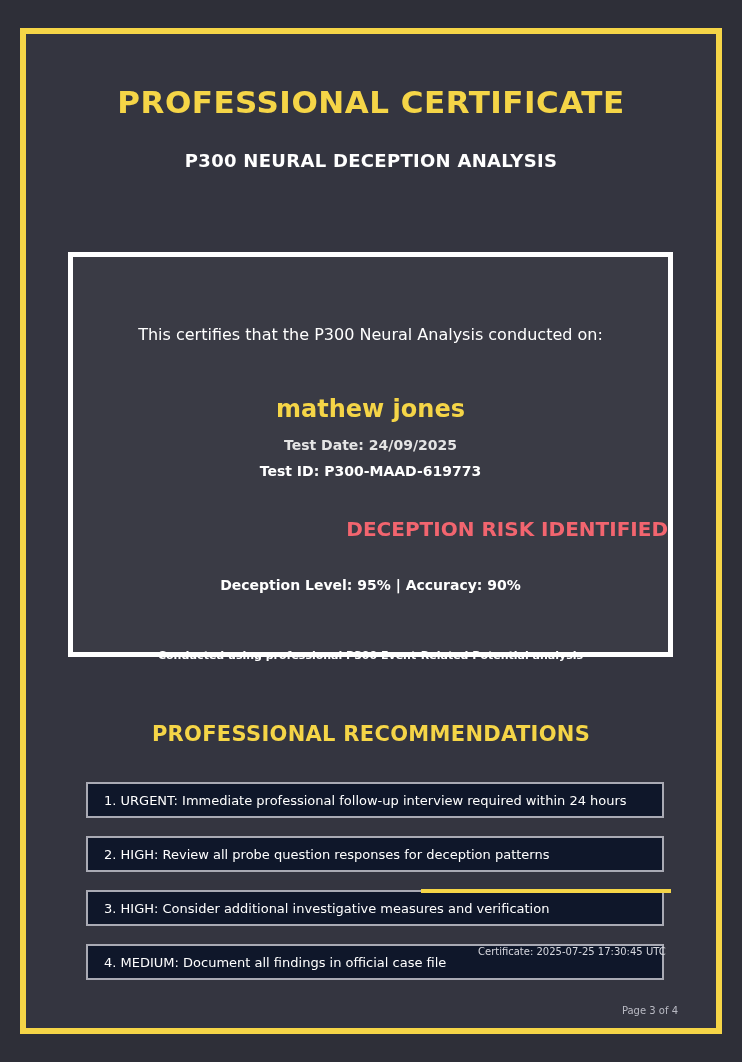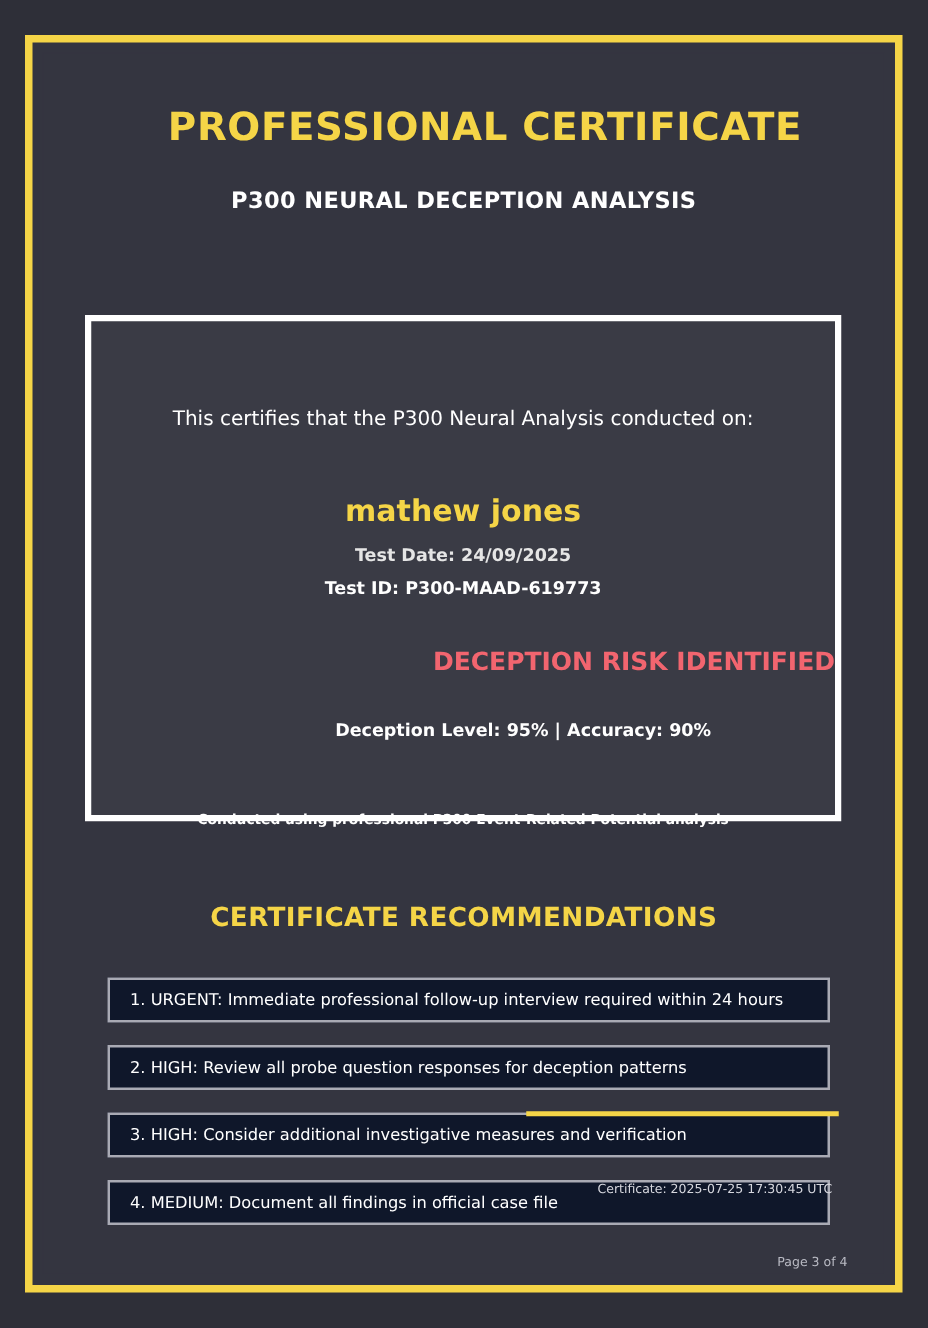--- a/index.html
+++ b/index.html
@@ -43,21 +43,20 @@
   .cert-title {
     position: absolute;
     top: 50px;
     left: 0;
     width: 100%;
     text-align: center;
     color: #f5d547;
     font-size: 31px;
     font-weight: bold;
     letter-spacing: 0.5px;
-    padding-left: 17px;
   }
 
   .cert-subtitle {
     position: absolute;
     top: 116px;
     left: 0;
     width: 100%;
     text-align: center;
     color: #ffffff;
     font-size: 18px;
@@ -134,21 +133,20 @@
 
   .levels {
     position: absolute;
     top: 320px;
     left: 0;
     width: 100%;
     text-align: center;
     font-size: 14px;
     font-weight: bold;
     color: #ffffff;
-    padding-left: 48px;
   }
 
   .conducted-note {
     position: absolute;
     top: 392px;
     left: 0;
     width: 100%;
     text-align: center;
     font-size: 11px;
     font-weight: bold;
@@ -226,21 +224,21 @@
     <div class="inner-box">
       <div class="certifies-line">This certifies that the P300 Neural Analysis conducted on:</div>
       <div class="subject-name">mathew jones</div>
       <div class="test-date">Test Date: 24/09/2025</div>
       <div class="test-id">Test ID: P300-MAAD-619773</div>
       <div class="risk-banner">DECEPTION RISK IDENTIFIED</div>
       <div class="levels">Deception Level: 95% | Accuracy: 90%</div>
       <div class="conducted-note">Conducted using professional P300 Event-Related Potential analysis</div>
     </div>
 
-    <div class="recs-title">CERTIFICATE RECOMMENDATIONS</div>
+    <div class="recs-title">PROFESSIONAL RECOMMENDATIONS</div>
 
     <div class="recs-list">
       <div class="rec-item">1. URGENT: Immediate professional follow-up interview required within 24 hours</div>
       <div class="rec-item">2. HIGH: Review all probe question responses for deception patterns</div>
       <div class="rec-item">3. HIGH: Consider additional investigative measures and verification</div>
       <div class="rec-item">4. MEDIUM: Document all findings in official case file</div>
     </div>
 
     <div class="accent-bar"></div>
 

